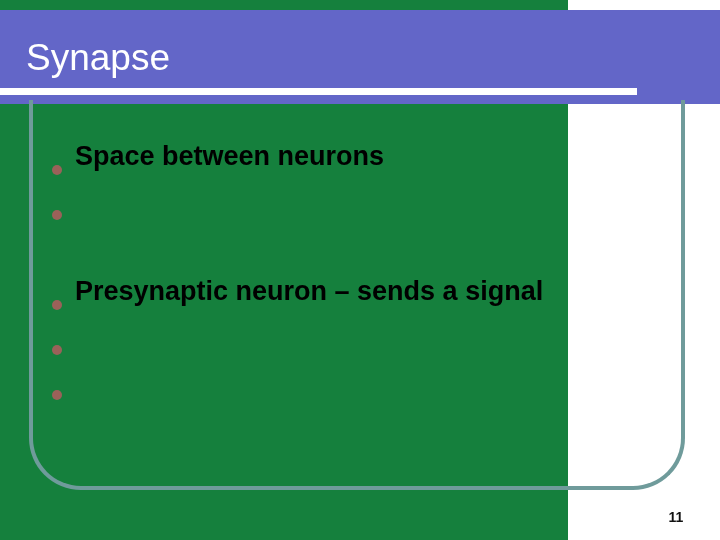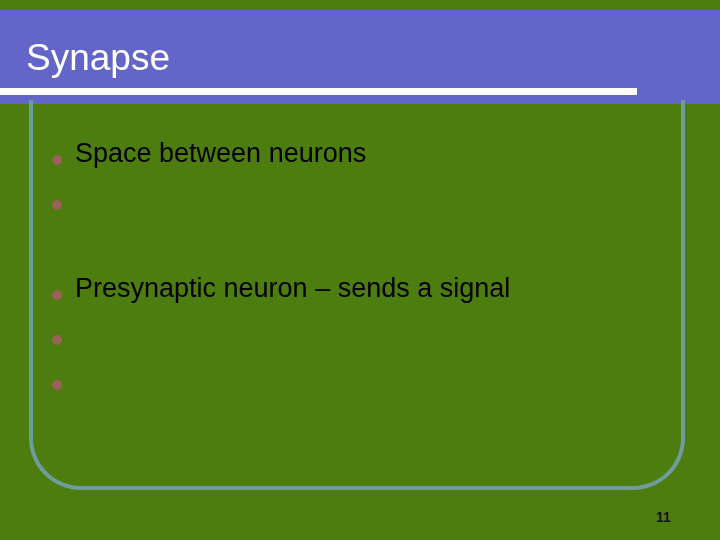--- a/index.html
+++ b/index.html
@@ -11,23 +11,23 @@
     width: 720px;
     height: 540px;
     overflow: hidden;
     font-family: "Liberation Sans", sans-serif;
     position: relative;
   }
 
   #slide {
     position: absolute;
     left: 0; top: 0;
-    width: 720px;
+    width: 568px;
     height: 540px;
-    background: #4d7c0f;
+    background: #15803d;
   }
 
   
   .header-band {
     position: absolute;
     left: 0;
     top: 10px;
     width: 720px;
     height: 78px;
     background: #6366c8;
@@ -86,22 +86,23 @@
 
   
   .body-list {
     position: absolute;
     left: 52px;
     top: 130px;
     width: 620px;
   }
   .bullet-row {
     display: flex;
-    align-items: center;
+    align-items: flex-end;
     height: 45px;
+    font-weight: bold;
   }
   .bullet-row.spacer {
     height: 45px;
   }
   .bullet-dot {
     width: 10px;
     height: 10px;
     border-radius: 50%;
     background: #9a6159;
     flex: 0 0 auto;
@@ -117,21 +118,21 @@
 
   
   .page-number {
     position: absolute;
     left: 656px;
     top: 509px;
     width: 40px;
     font-size: 14px;
     font-weight: bold;
     color: #111111;
-    text-align: left;
+    text-align: center;
   }
 </style>
 </head>
 <body>
 
 <div id="slide">
 
   <div class="header-band"></div>
   <div class="header-white-gap"></div>
   <div class="header-gap-right"></div>

